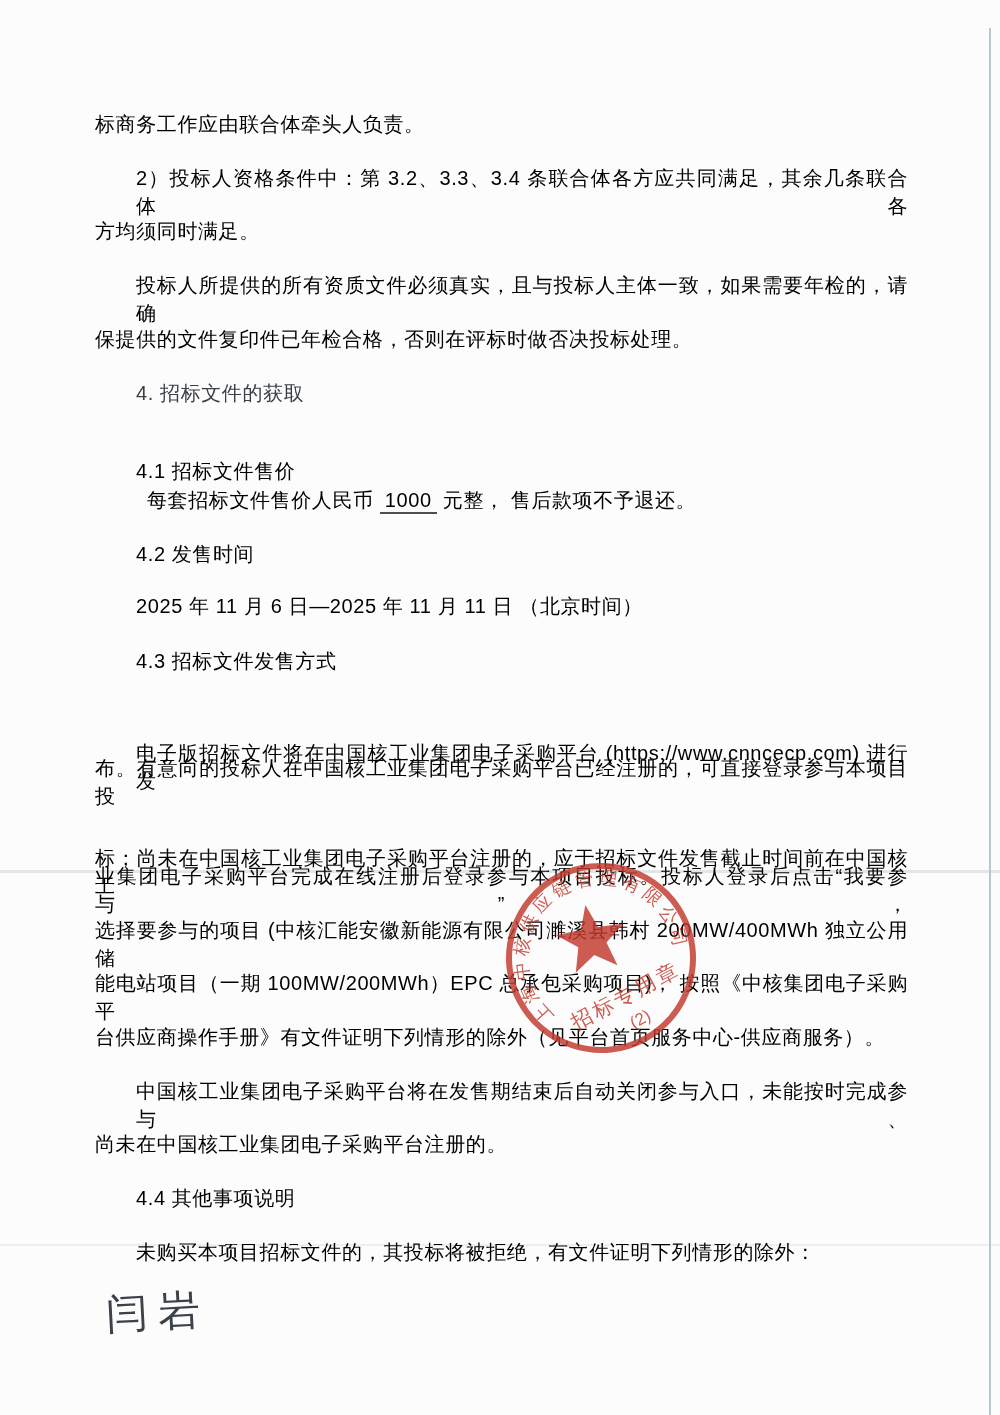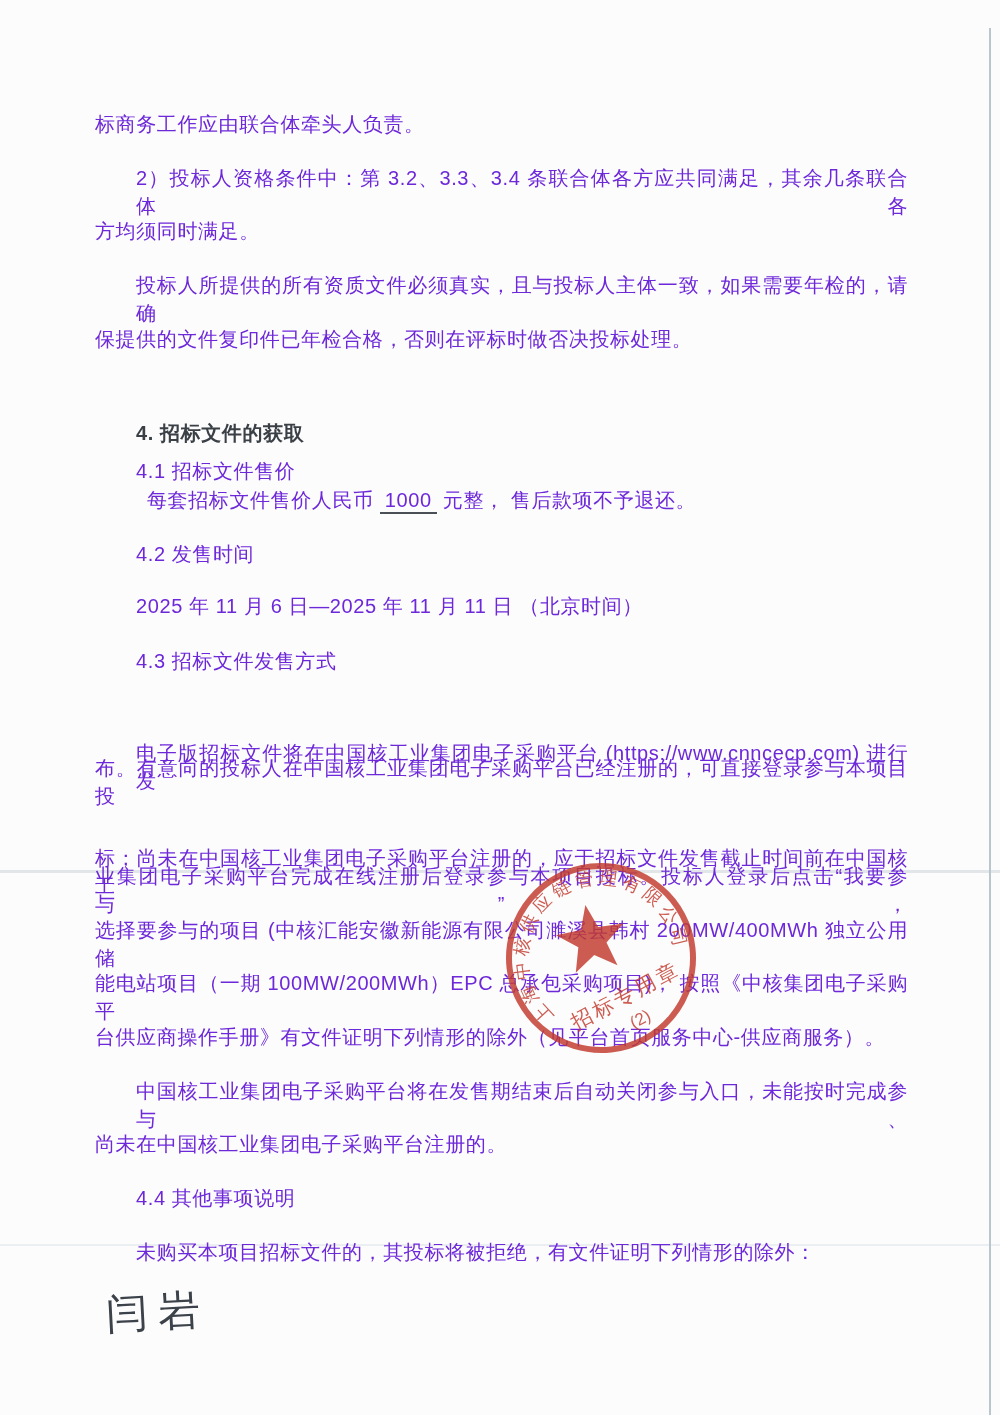--- a/index.html
+++ b/index.html
@@ -7,27 +7,27 @@
     position:relative;
     width:1000px;height:1415px;
     background:#fcfcfc;
     overflow:hidden;
     font-family:"Liberation Sans",sans-serif;
   }
   .line{
     position:absolute;
     font-size:20px;
     line-height:28px;
-    color:#6d28d9;
+    color:#000000;
     letter-spacing:0.6px;
     white-space:nowrap;
   }
   .line.margin{left:95px;}
   .line.indent{left:136px;}
-  .line.bold{font-weight:bold;color:#3a4046;margin-top:40px;}
+  .line.bold{font-weight:normal;color:#3a4046;}
   .line.just{white-space:normal;text-align:justify;text-align-last:justify;}
   .line.just.margin{width:813px;}
   .line.just.indent{width:772px;}
   .uline{
     border-bottom:2px solid #4a5056;
     padding:0 5px 1px 5px;
   }
   #hline1{position:absolute;left:0;top:870px;width:1000px;height:3px;background:#dde2e5;opacity:.85;}
   #hline2{position:absolute;left:0;top:1244px;width:1000px;height:2px;background:#eceff1;}
   #vline{position:absolute;left:989px;top:28px;width:2px;height:1387px;background:#b9c6ce;}

